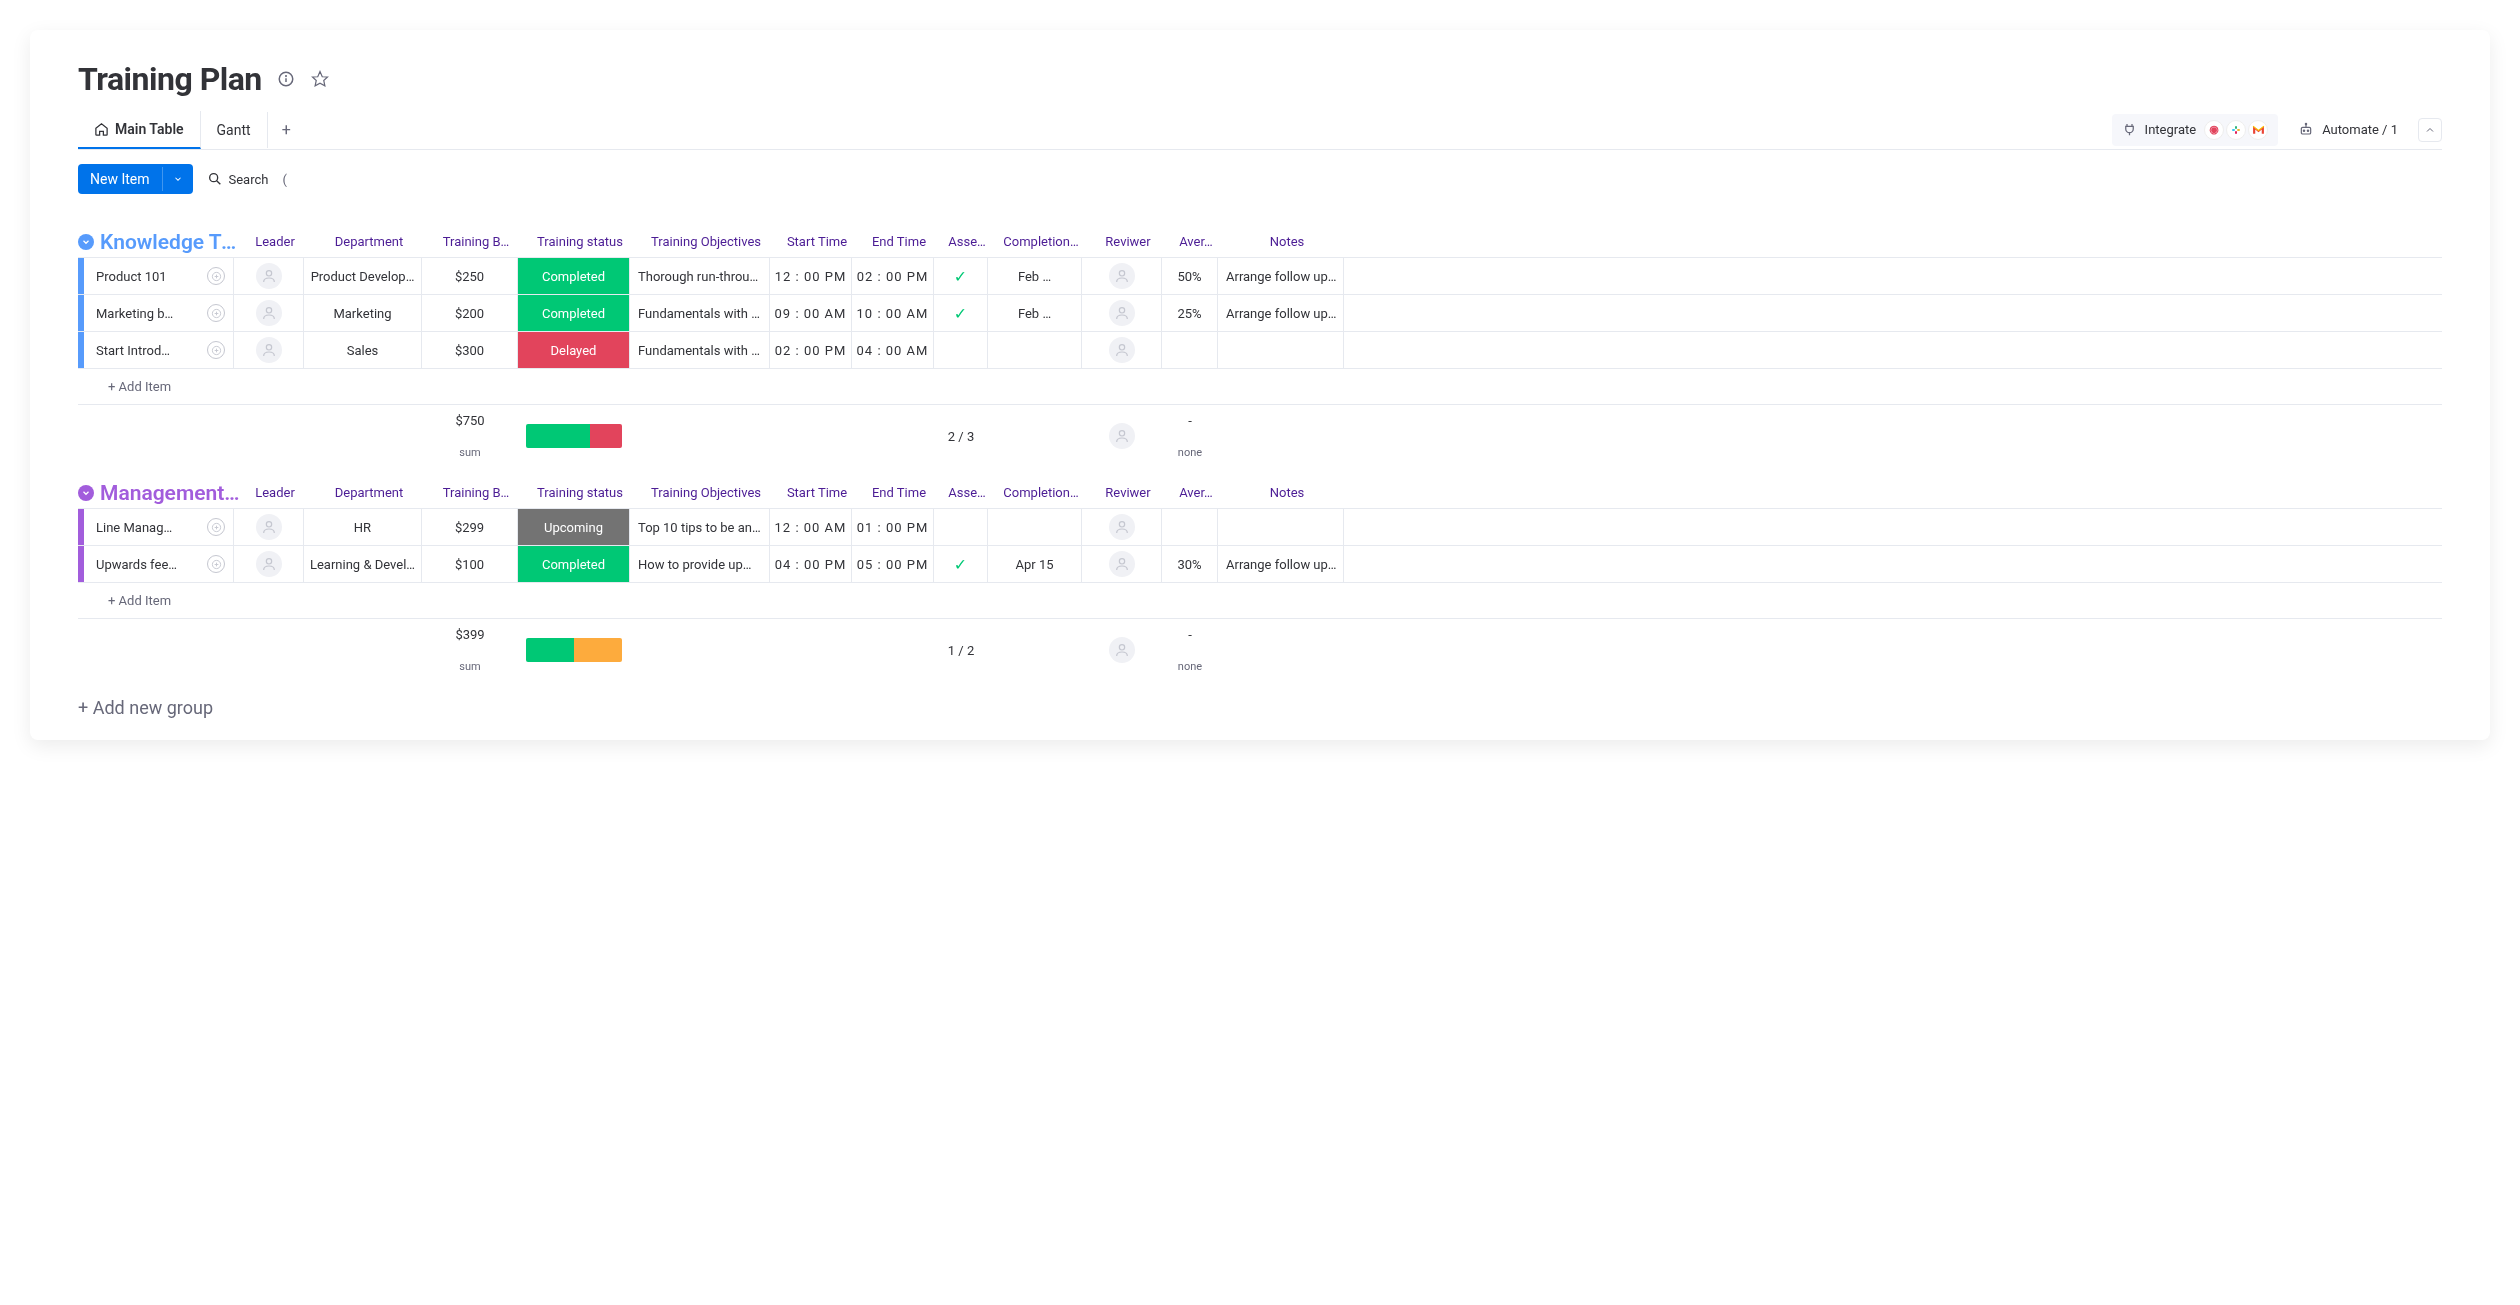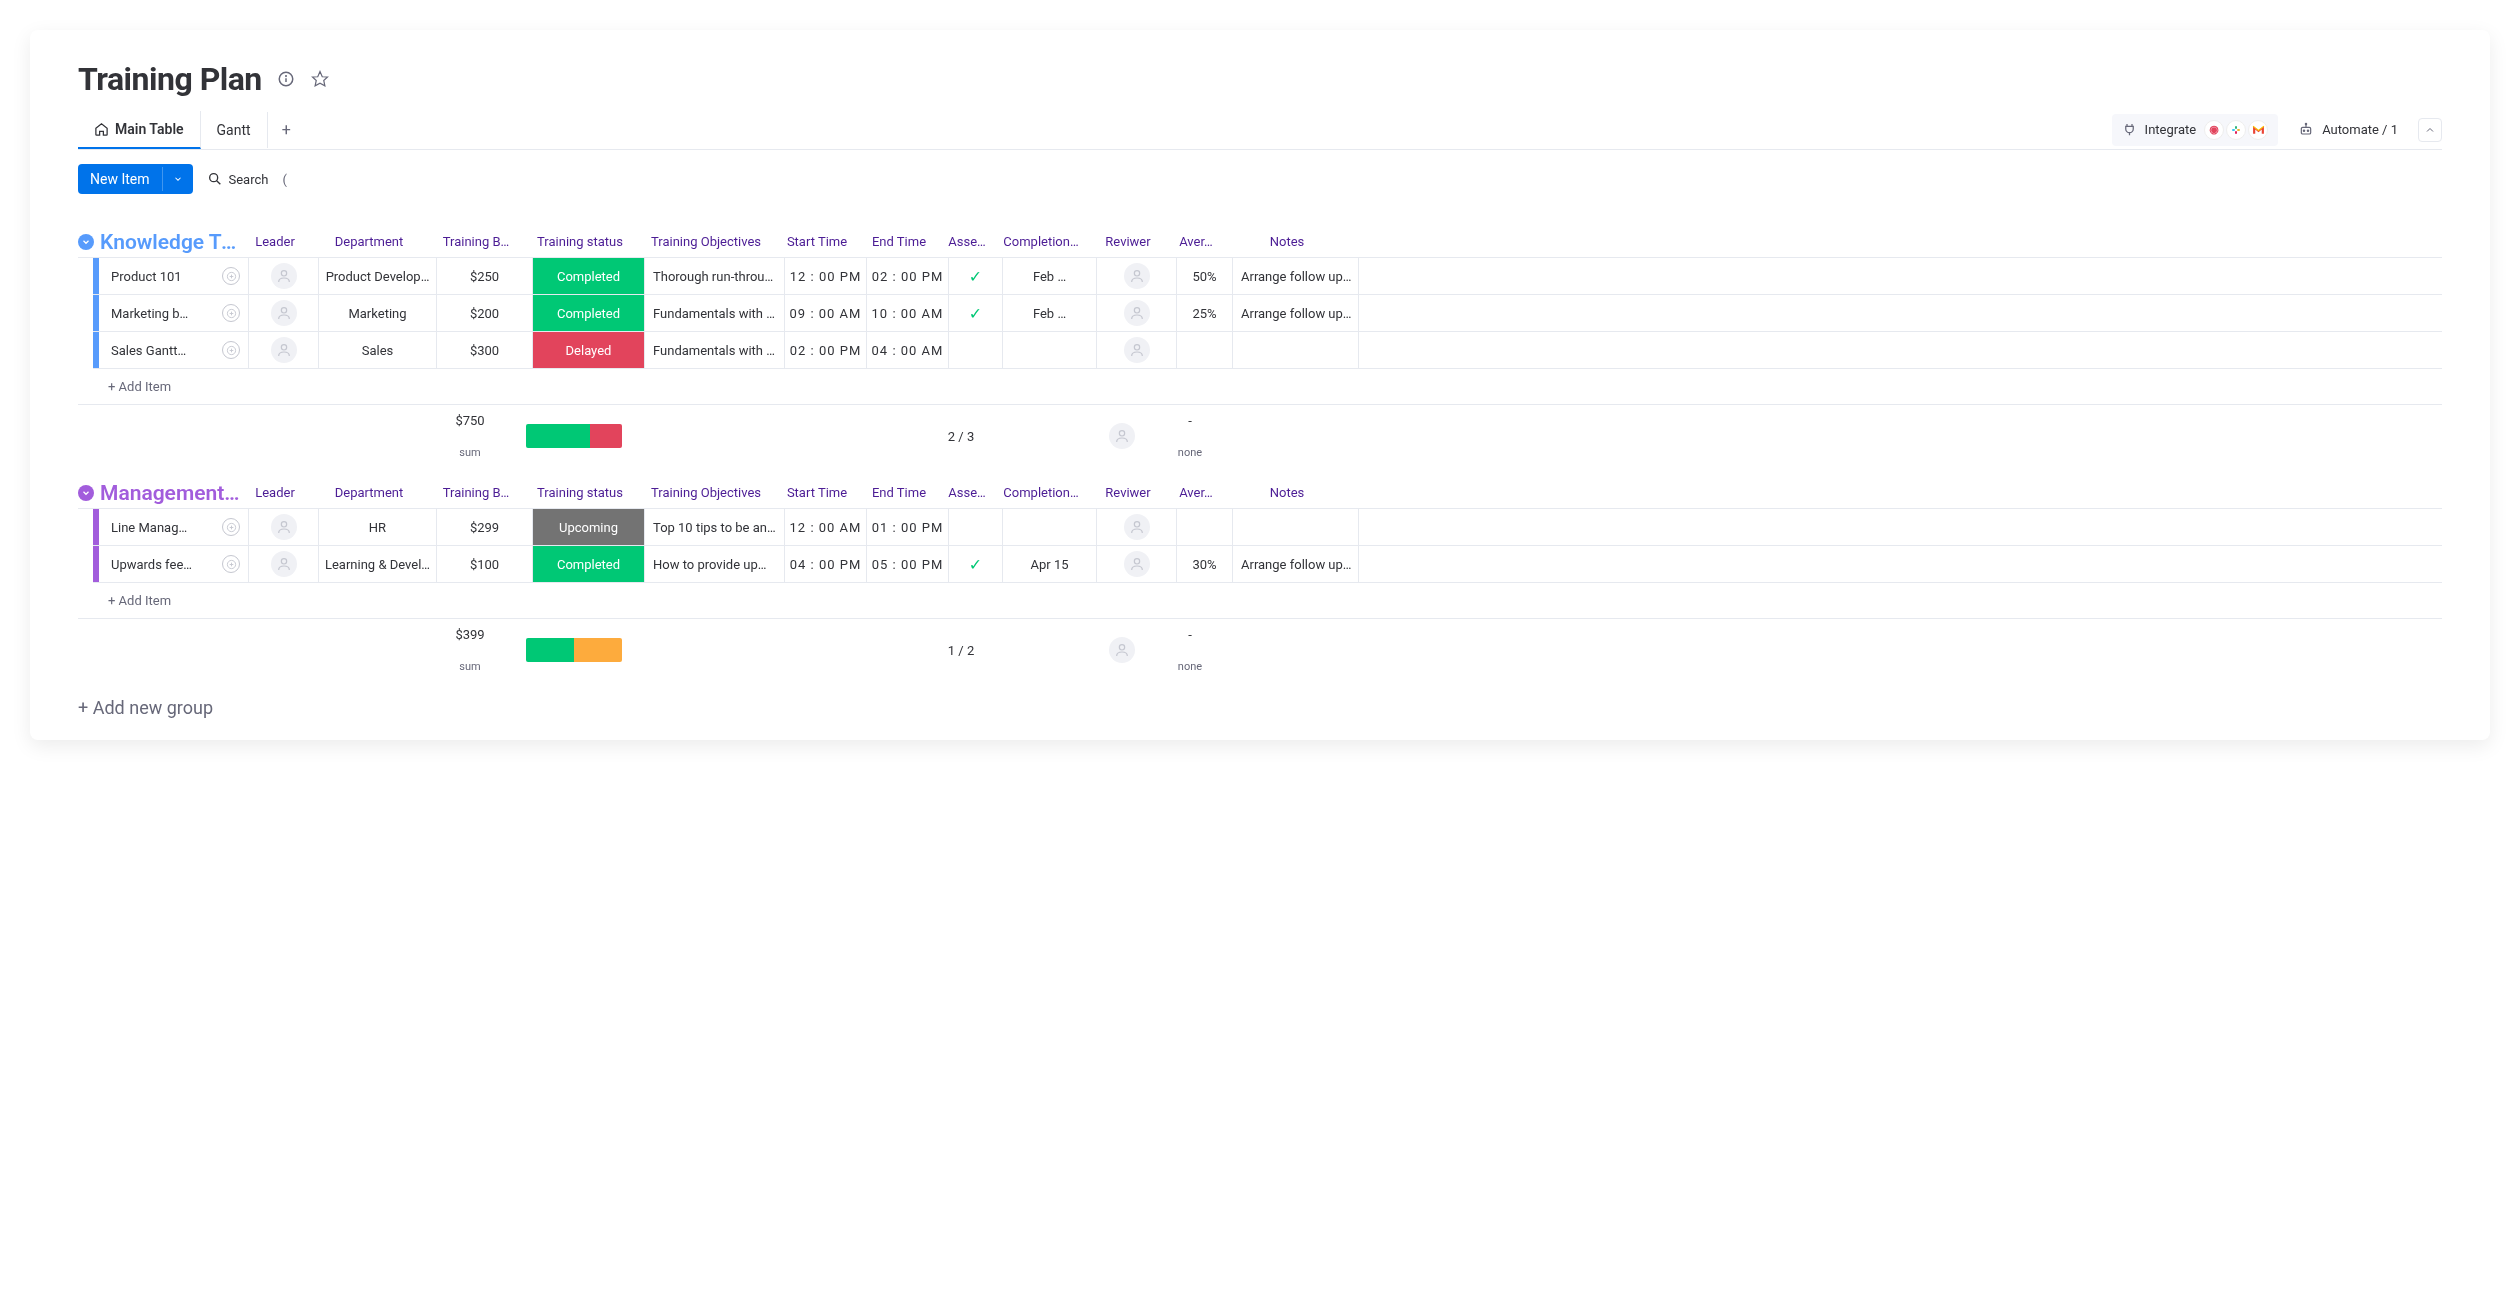--- a/index.html
+++ b/index.html
@@ -46,21 +46,21 @@
   .group-header-row { display:flex; align-items:center; }
   .collapse-chev { width:16px; height:16px; border-radius:50%; display:flex; align-items:center; justify-content:center; margin-right:6px; cursor:pointer;}
   .group-title { font-size:21px; font-weight:600; max-width:140px; white-space:nowrap; overflow:hidden; text-overflow:ellipsis; cursor:pointer;text-align:right;}
   .col-headers { display:flex; flex:1; }
   .col { padding:8px 6px; text-align:center; color:#4c1d95; font-size:13px; white-space:nowrap; overflow:hidden; text-overflow:ellipsis; }
   .c-leader{width:70px;} .c-dept{width:118px;} .c-budget{width:96px;} .c-status{width:112px;}
   .c-obj{width:140px;} .c-start{width:82px;} .c-end{width:82px;} .c-assess{width:54px;}
   .c-compl{width:94px;} .c-rev{width:80px;} .c-avg{width:56px;} .c-notes{width:126px;}
   
   .rows { border-top:1px solid #e6e9ef; }
-  .row { display:flex; align-items:stretch; border-bottom:1px solid #e6e9ef; background:#fff; min-height:37px;margin-left:15px;}
+  .row { display:flex; align-items:stretch; border-bottom:1px solid #e6e9ef; background:#fff; min-height:37px;}
   .row-color { width:6px; }
   .row-name-cell { width:150px; display:flex; align-items:center; padding:0 8px 0 12px; gap:6px; border-right:1px solid #e6e9ef;}
   .row-name { flex:1; white-space:nowrap; overflow:hidden; text-overflow:ellipsis; font-size:13px;}
   .expand-ic { width:18px; height:18px; border:1px solid #c5c7d0; border-radius:50%; display:flex; align-items:center; justify-content:center; color:#c5c7d0; font-size:11px; cursor:pointer;}
   .cells { display:flex; flex:1;}
   .cell { display:flex; align-items:center; justify-content:center; border-right:1px solid #e6e9ef; font-size:13px; color:#323338; padding:0 4px;}
   .cell.c-obj, .cell.c-notes { justify-content:flex-start; padding-left:8px; white-space:nowrap; overflow:hidden; text-overflow:ellipsis;}
   .avatar-ph { width:26px; height:26px; border-radius:50%; background:#f0f1f5; display:flex; align-items:center; justify-content:center;}
   .avatar-ph svg{color:#c5c7d0;}
   .status-pill { width:100%; height:100%; display:flex; align-items:center; justify-content:center; color:#fff; font-size:13px;}
@@ -299,21 +299,21 @@
                   </svg>
                 </span>
               </div>
       <div class="cell c-avg">25%</div>
       <div class="cell c-notes">Arrange follow up…</div>
     </div>
   </div>
           <div class="row">
     <div class="row-color" style="background:#579bfc"></div>
     <div class="row-name-cell">
-      <span class="row-name">Sales Gantt…</span>
+      <span class="row-name">Start Introd…</span>
       <span class="expand-ic">
                 <svg width="11" height="11" viewBox="0 0 24 24" fill="none" stroke="currentColor" stroke-width="2">
                   <circle cx="12" cy="12" r="9"></circle>
                   <line x1="12" y1="8" x2="12" y2="16"></line>
                   <line x1="8" y1="12" x2="16" y2="12"></line>
                 </svg>
               </span>
     </div>
     <div class="cells">
       <div class="cell c-leader">

